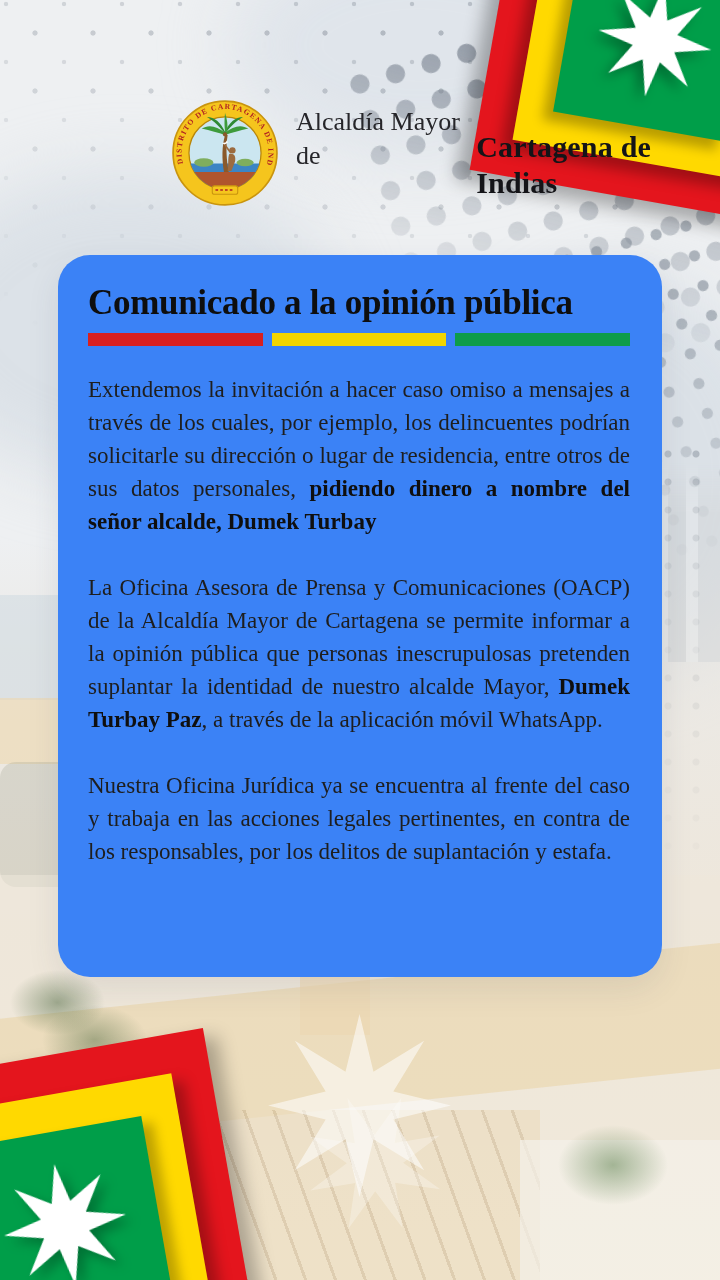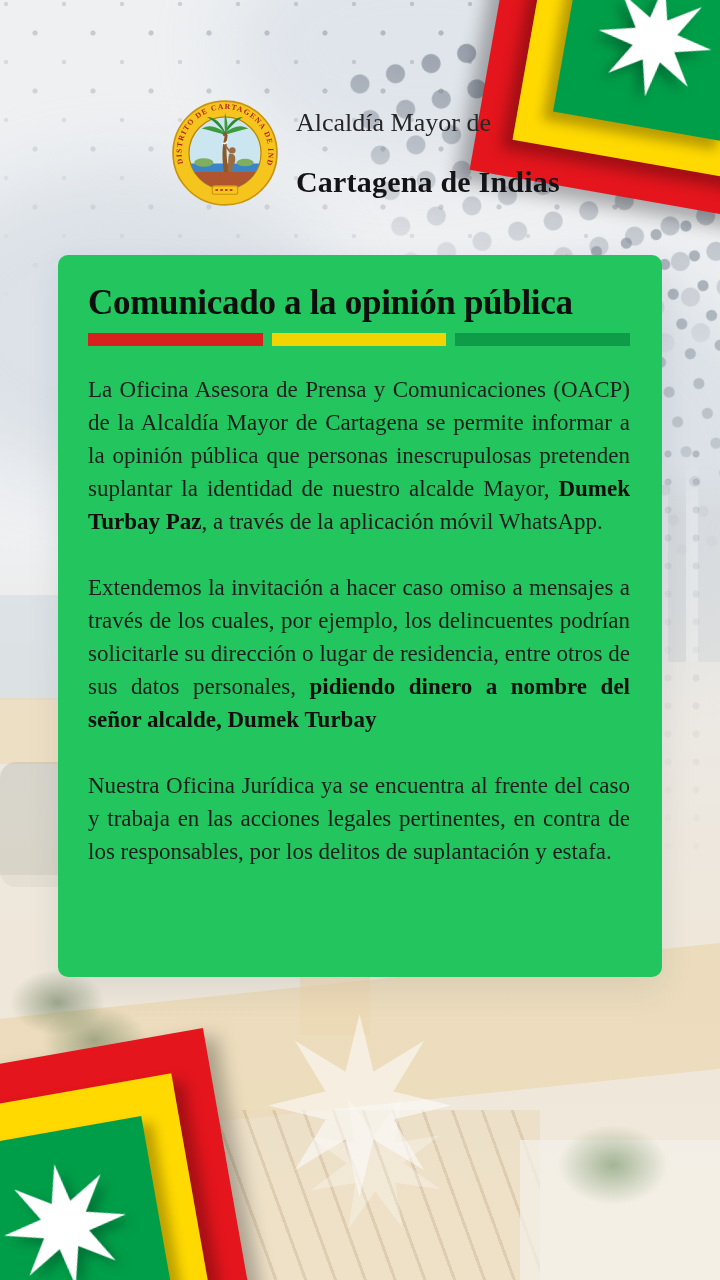--- a/index.html
+++ b/index.html
@@ -83,27 +83,27 @@
   .flag-tr .sq-green{width:176px;height:176px;background:#009E49;box-shadow:-9px 10px 12px rgba(0,0,0,.28);}
   .flag-tr .flag-star{width:122px;height:122px;filter:drop-shadow(-6px 7px 6px rgba(0,0,0,.30));}
   .flag-bl{bottom:-115px;left:-105px;width:340px;height:340px;transform:rotate(-10deg);}
   .flag-bl .sq-red{width:340px;height:340px;background:#E4151D;box-shadow:12px 10px 18px rgba(0,0,0,.28);}
   .flag-bl .sq-yellow{width:262px;height:262px;background:#FFD900;box-shadow:11px 9px 14px rgba(0,0,0,.28);}
   .flag-bl .sq-green{width:188px;height:188px;background:#009E49;box-shadow:10px 8px 12px rgba(0,0,0,.26);}
   .flag-bl .flag-star{width:132px;height:132px;filter:drop-shadow(6px 7px 6px rgba(0,0,0,.28));}
   
   .header{position:absolute;left:172px;top:100px;display:flex;align-items:center;gap:18px;}
   .seal{width:106px;height:106px;flex:0 0 auto;}
-  .org{display:flex;flex-direction:column;}
+  .org{display:flex;flex-direction:row;}
   .org-line1{font-size:26px;color:#26262a;line-height:34px;}
   .org-line2{font-size:30px;font-weight:700;color:#141418;line-height:36px;letter-spacing:.2px;margin-top:24px;}
   
   .card{
     position:absolute;left:58px;top:255px;width:604px;height:722px;
-    background:#22c55e;border-radius:10px;box-sizing:border-box;
+    background:#3b82f6;border-radius:32px;box-sizing:border-box;
     padding:28px 32px 0 30px;
     box-shadow:0 12px 32px rgba(60,70,90,.10);
   }
   .title{margin:0 0 10px;font-size:35px;font-weight:700;color:#0e0e0e;
     letter-spacing:-.3px;white-space:nowrap;}
   .tricolor{display:flex;gap:9px;height:13px;margin:0 0 27px;}
   .tricolor span{flex:1;display:block;}
   .t-red{background:#D8201F;}
   .t-yellow{background:#F2D500;}
   .t-green{background:#0E9C49;}
@@ -199,18 +199,18 @@
     </div>
   </div>
 
   <div class="card">
     <h1 class="title">Comunicado a la opinión pública</h1>
     <div class="tricolor">
       <span class="t-red"></span>
       <span class="t-yellow"></span>
       <span class="t-green"></span>
     </div>
+    <p><span>Extendemos la invitación a hacer caso omiso a mensajes a través de los cuales, por ejemplo, los delincuentes podrían solicitarle su dirección o lugar de residencia, entre otros de sus datos personales, </span><b>pidiendo dinero a nombre del señor alcalde, Dumek Turbay</b><span></span></p>
     <p><span>La Oficina Asesora de Prensa y Comunicaciones (OACP) de la Alcaldía Mayor de Cartagena se permite informar a la opinión pública que personas inescrupulosas pretenden suplantar la identidad de nuestro alcalde Mayor, </span><b>Dumek Turbay Paz</b><span>, a través de la aplicación móvil WhatsApp.</span></p>
-    <p><span>Extendemos la invitación a hacer caso omiso a mensajes a través de los cuales, por ejemplo, los delincuentes podrían solicitarle su dirección o lugar de residencia, entre otros de sus datos personales, </span><b>pidiendo dinero a nombre del señor alcalde, Dumek Turbay</b><span></span></p>
     <p><span>Nuestra Oficina Jurídica ya se encuentra al frente del caso y trabaja en las acciones legales pertinentes, en contra de los responsables,  por los delitos de suplantación y estafa.</span><b></b><span></span></p>
   </div>
 
 </div>
 
 </body></html>

